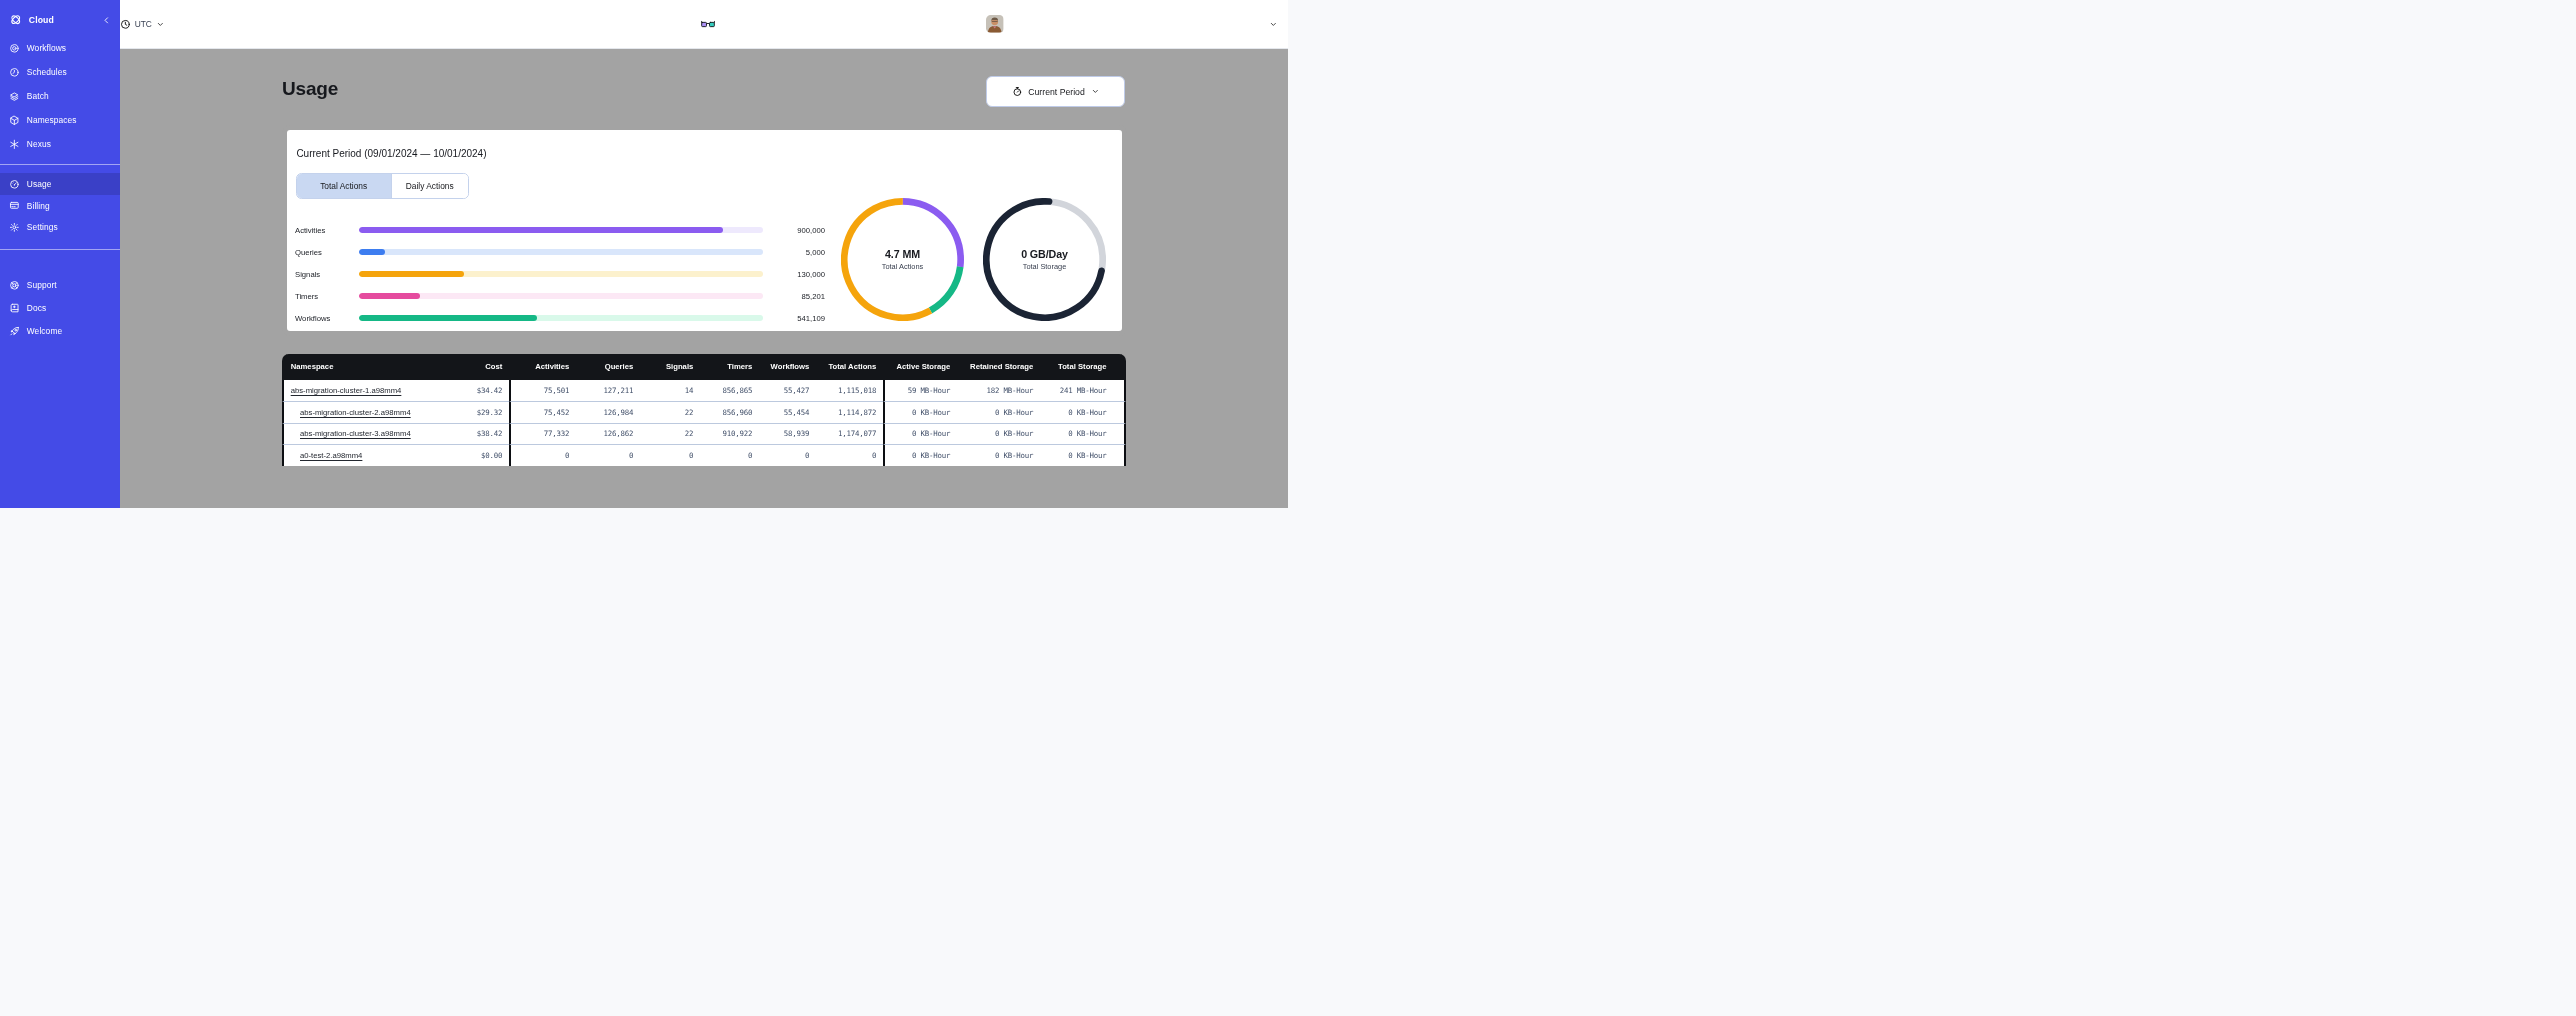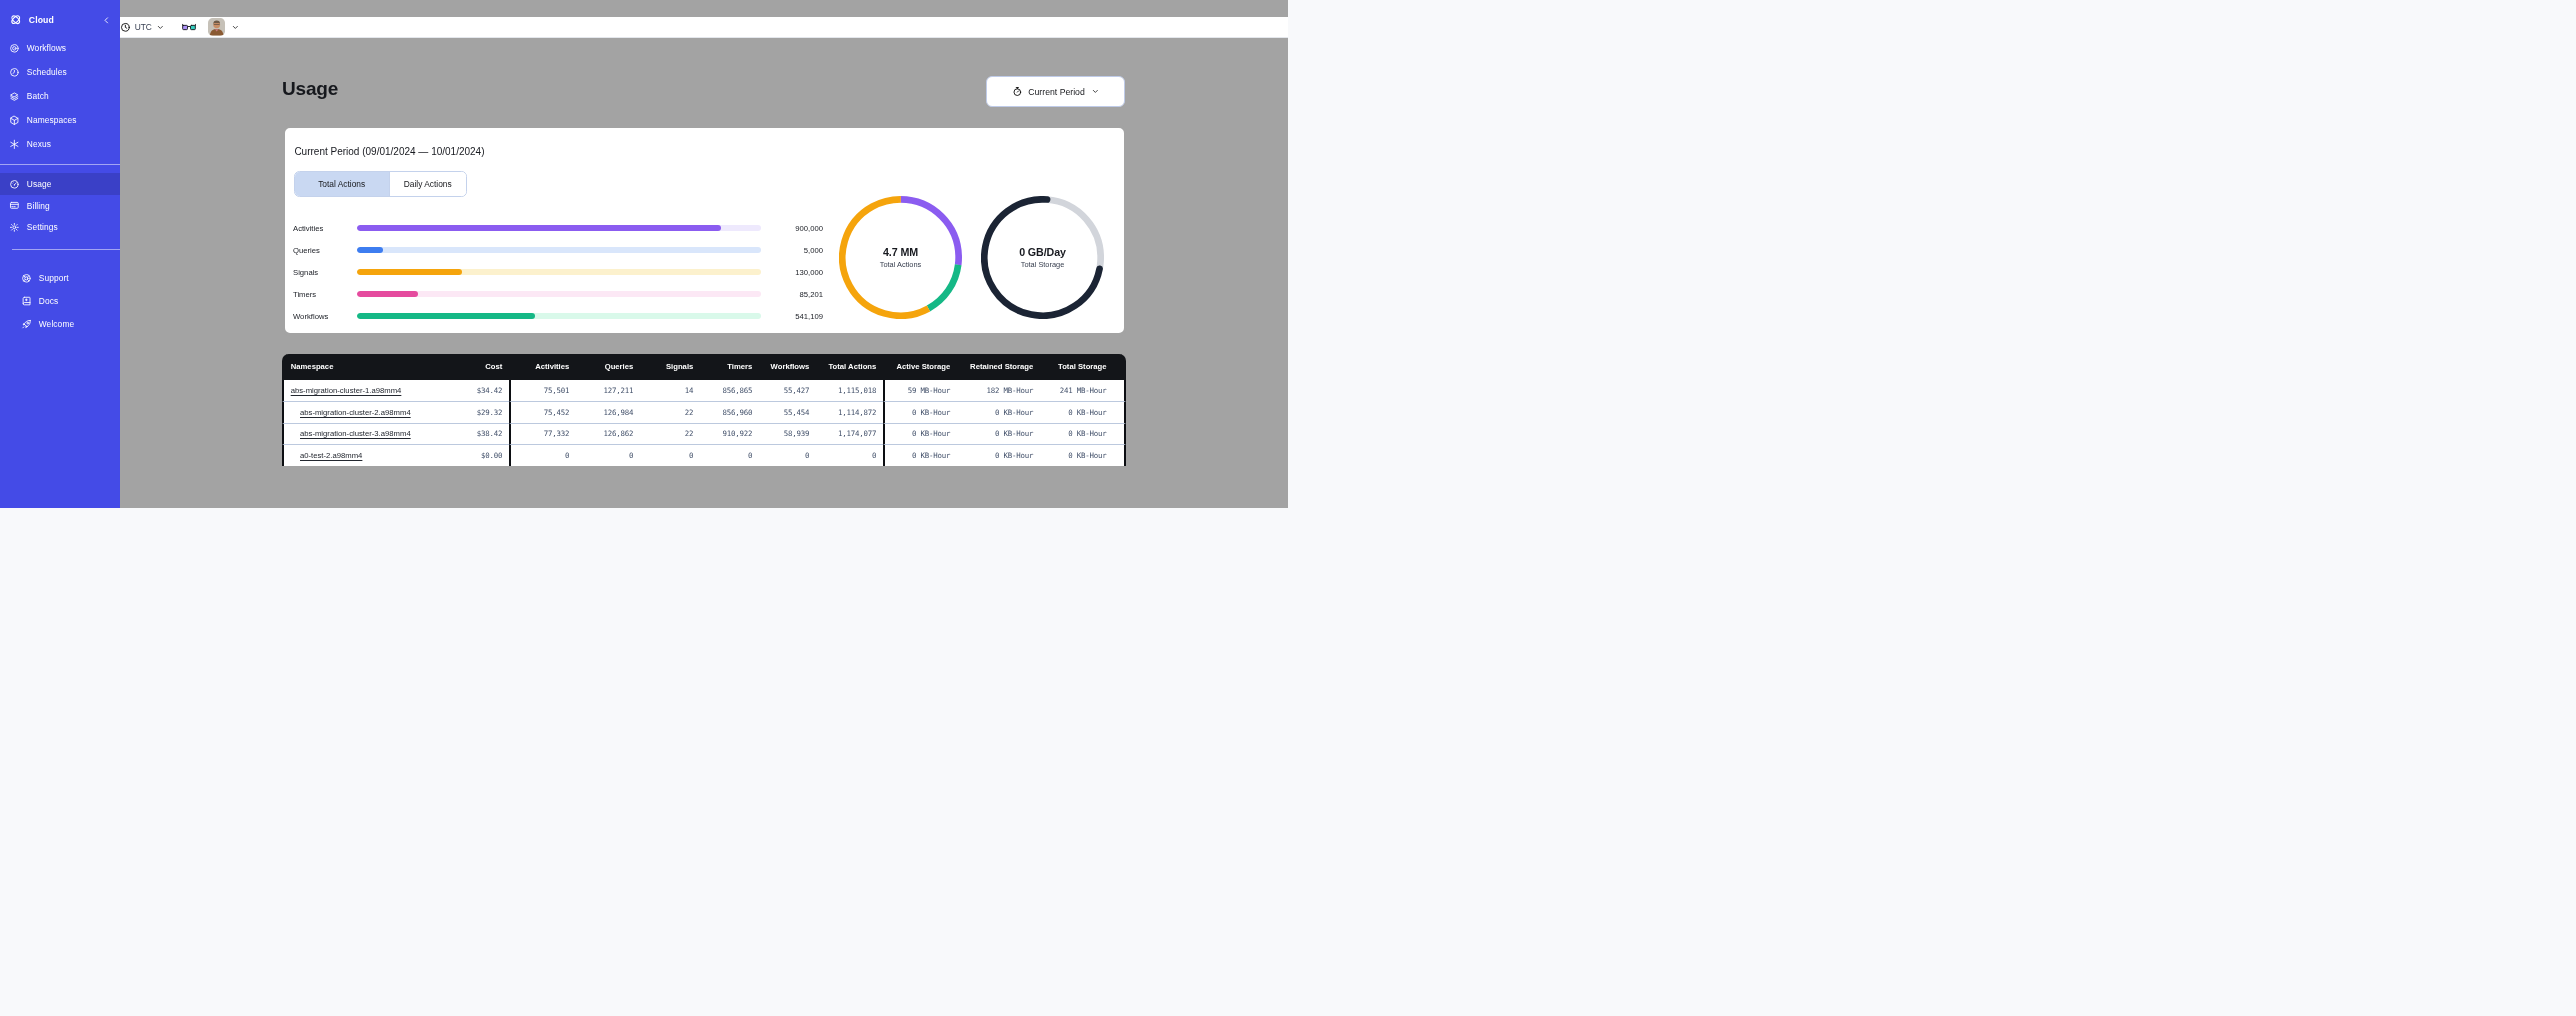--- a/index.html
+++ b/index.html
@@ -13,41 +13,41 @@
   #brand .brand-label { font-size:8.7px; font-weight:700; letter-spacing:0.1px; flex:1; }
   #brand .collapse { width:10.7px; height:10.7px; cursor:pointer; display:flex; align-items:center; }
   .navgroup { list-style:none; }
   .navgroup li { display:flex; align-items:center; padding-left:9.4px; cursor:pointer; font-size:8.4px; font-weight:500; letter-spacing:0.1px; }
   .navgroup .icn { width:10.7px; height:10.7px; margin-right:6.7px; display:flex; align-items:center; flex:none; }
   .navgroup svg { width:10.7px; height:10.7px; }
   #group-0 { margin-top:2.7px; }
   #group-0 li { height:24px; }
   #group-1 { margin-top:8px; border-top:0.7px solid rgba(255,255,255,.5); padding:8px 0 10.7px 0; }
   #group-1 li { height:21.5px; }
-  #group-2 { border-top:0.7px solid rgba(255,255,255,.5); padding-top:17px;margin-left:12px; }
+  #group-2 { border-top:0.7px solid rgba(255,255,255,.5); padding-top:24px; }
   #group-2 li { height:23px; }
   .navgroup li.sel { background:#3A40C7; }
 
   
-  #topbar { position:absolute; left:120px; top:17px; right:0; height:21px; background:#fff; border-bottom:0.7px solid #E4E7EC; display:flex; align-items:center; justify-content:flex-start; padding-right:10.7px; z-index:4; }
+  #topbar { position:absolute; left:120px; top:0; right:0; height:49px; background:#fff; border-bottom:0.7px solid #E4E7EC; display:flex; align-items:center; justify-content:space-between; padding-right:10.7px; z-index:4; }
   #tz { display:flex; align-items:center; gap:4px; cursor:pointer; }
   #tz .tz-label { font-size:8.4px; font-weight:500; color:#3A4254; }
   #topbar .group-gap { width:17.4px; }
   #glasses-btn { cursor:pointer; display:flex; align-items:center; margin-right:12px; }
   #avatar { width:17.4px; height:17.4px; border-radius:4.7px; overflow:hidden; cursor:pointer; margin-right:5.4px; flex:none; }
   .chev { display:flex; align-items:center; }
 
   
   #main { position:absolute; left:120px; top:33px; right:0; bottom:0; }
   #page-title { position:absolute; left:162px; top:45px; font-size:19px; font-weight:700; color:#16181D; letter-spacing:-0.2px; }
   #period-btn { position:absolute; left:866px; top:43px; width:139px; height:31px; background:#fff; border:1px solid #BFCBE8; border-radius:6px; display:flex; align-items:center; justify-content:center; gap:6px; cursor:pointer; font-family:inherit; }
   #period-btn .pb-label { font-size:8.7px; font-weight:500; color:#17181C; }
 
   
-  #card { position:absolute; left:162px; top:92px; width:845px; height:211px; background:#fff; border:3px solid #a3a3a3; border-radius:8px; }
+  #card { position:absolute; left:162px; top:92px; width:845px; height:211px; background:#fff; border:5px solid #a3a3a3; border-radius:8px; }
   #card-title { position:absolute; left:9.4px; top:18px; font-size:10px; font-weight:500; color:#17191F; }
   #tabs { position:absolute; left:8.7px; top:43px; display:flex; border:0.7px solid #C4D2EC; border-radius:5.4px; overflow:hidden; background:#fff; }
   .tab { height:24px; display:flex; align-items:center; justify-content:center; font-size:8.4px; color:#17181C; cursor:pointer; background:#fff; border:none; font-family:inherit; }
   .tab + .tab { border-left:0.7px solid #C4D2EC; }
   .tab.sel { background:#C9D8F2; }
   .tab-total { width:94px; } .tab-daily { width:77px; }
 
   #bars { position:absolute; left:8px; top:89px; width:530px; }
   .brow { display:flex; align-items:center; height:22px; }
   .blabel { width:64px; font-size:7.7px; color:#1A1D24; }

